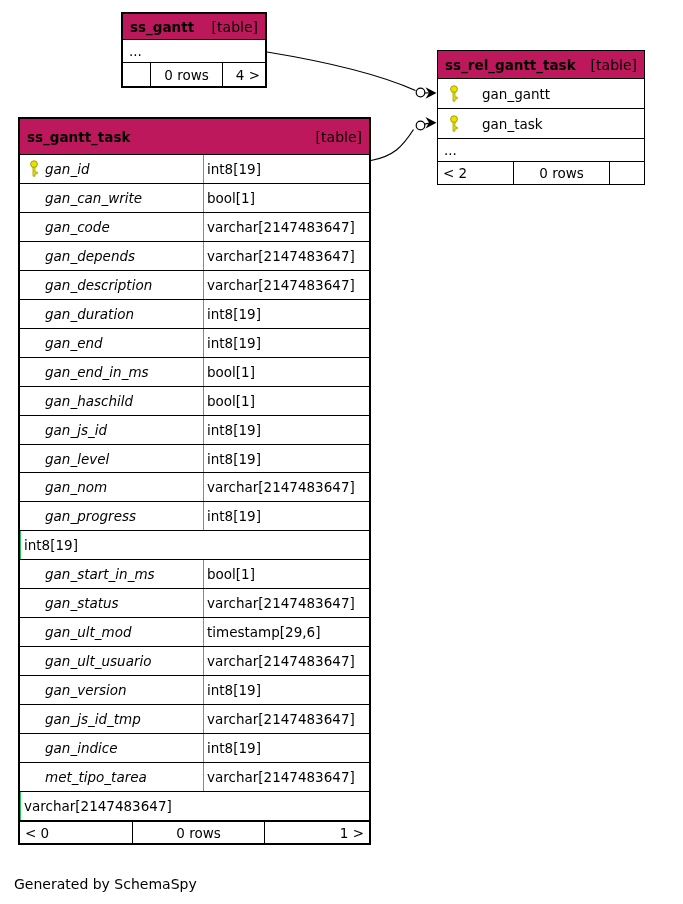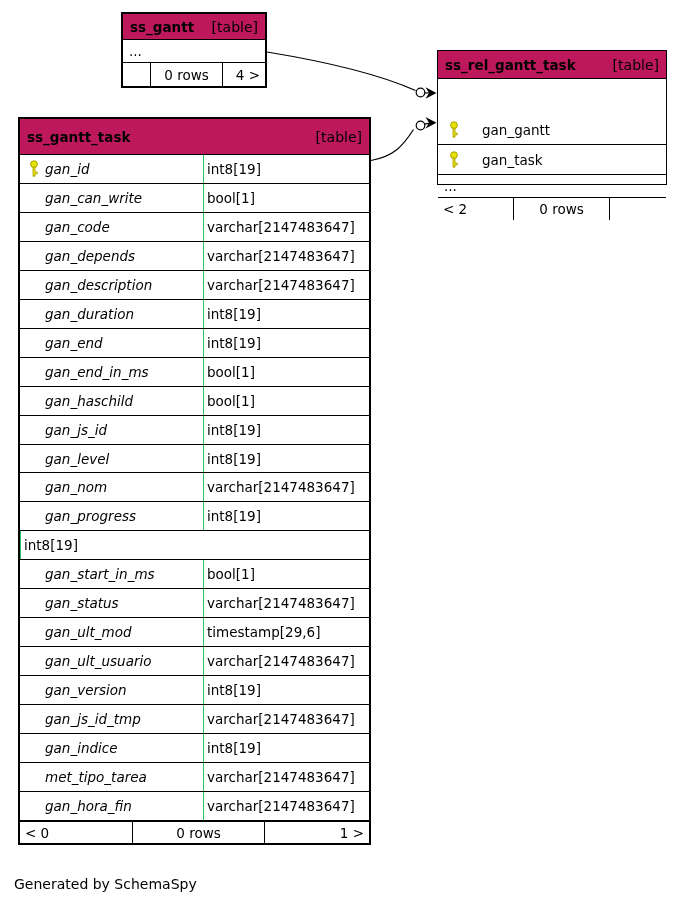--- a/index.html
+++ b/index.html
@@ -35,23 +35,23 @@
   
   #tbl-ss_gantt { left:121px; top:12px; width:146px; height:76px; }
   #tbl-ss_gantt .hdr { height:26px; }
   #tbl-ss_gantt .dots { height:23px; }
   #tbl-ss_gantt .ftr { height:23px; }
   #tbl-ss_gantt .fcell.c1 { width:27px; }
   #tbl-ss_gantt .fcell.c2 { width:72px; }
   #tbl-ss_gantt .fcell.c3 { flex:1; }
 
   
-  #tbl-ss_rel_gantt_task { left:437px; top:50px; width:230px; height:135px; }
+  #tbl-ss_rel_gantt_task { left:437px; top:50px; width:208px; height:135px; }
   #tbl-ss_rel_gantt_task .hdr { height:28px; }
-  #tbl-ss_rel_gantt_task .rows { flex:0 0 auto;margin-top:36px; }
+  #tbl-ss_rel_gantt_task .rows { flex:0 0 auto; }
   #tbl-ss_rel_gantt_task .row { flex:0 0 30px; padding-left:11px; }
   #tbl-ss_rel_gantt_task .keyspot { margin-right:17px; }
   #tbl-ss_rel_gantt_task .dots { height:23px; }
   #tbl-ss_rel_gantt_task .ftr { height:22px; }
   #tbl-ss_rel_gantt_task .fcell.c1 { width:75px; }
   #tbl-ss_rel_gantt_task .fcell.c2 { width:96px; }
   #tbl-ss_rel_gantt_task .fcell.c3 { flex:1; }
 
   
   #tbl-ss_gantt_task { left:18px; top:117px; width:353px; height:728px; }
@@ -290,24 +290,20 @@
         <div class="cell-type">int8[19]</div>
       </div>
       <div class="row">
         <div class="cell-name">
           <span class="keyspot"></span>
           <span>met_tipo_tarea</span>
         </div>
         <div class="cell-type">varchar[2147483647]</div>
       </div>
       <div class="row">
-        <div class="cell-name">
-          <span class="keyspot"></span>
-          <span>gan_hora_fin</span>
-        </div>
         <div class="cell-type">varchar[2147483647]</div>
       </div>
     </div>
   <div class="ftr" style="border-top:1px solid #000;">
     <span class="fcell c1 f-left">&lt; 0</span>
     <span class="fcell c2 f-center">0 rows</span>
     <span class="fcell c3 f-right">1 &gt;</span>
   </div>
 </div>
 

